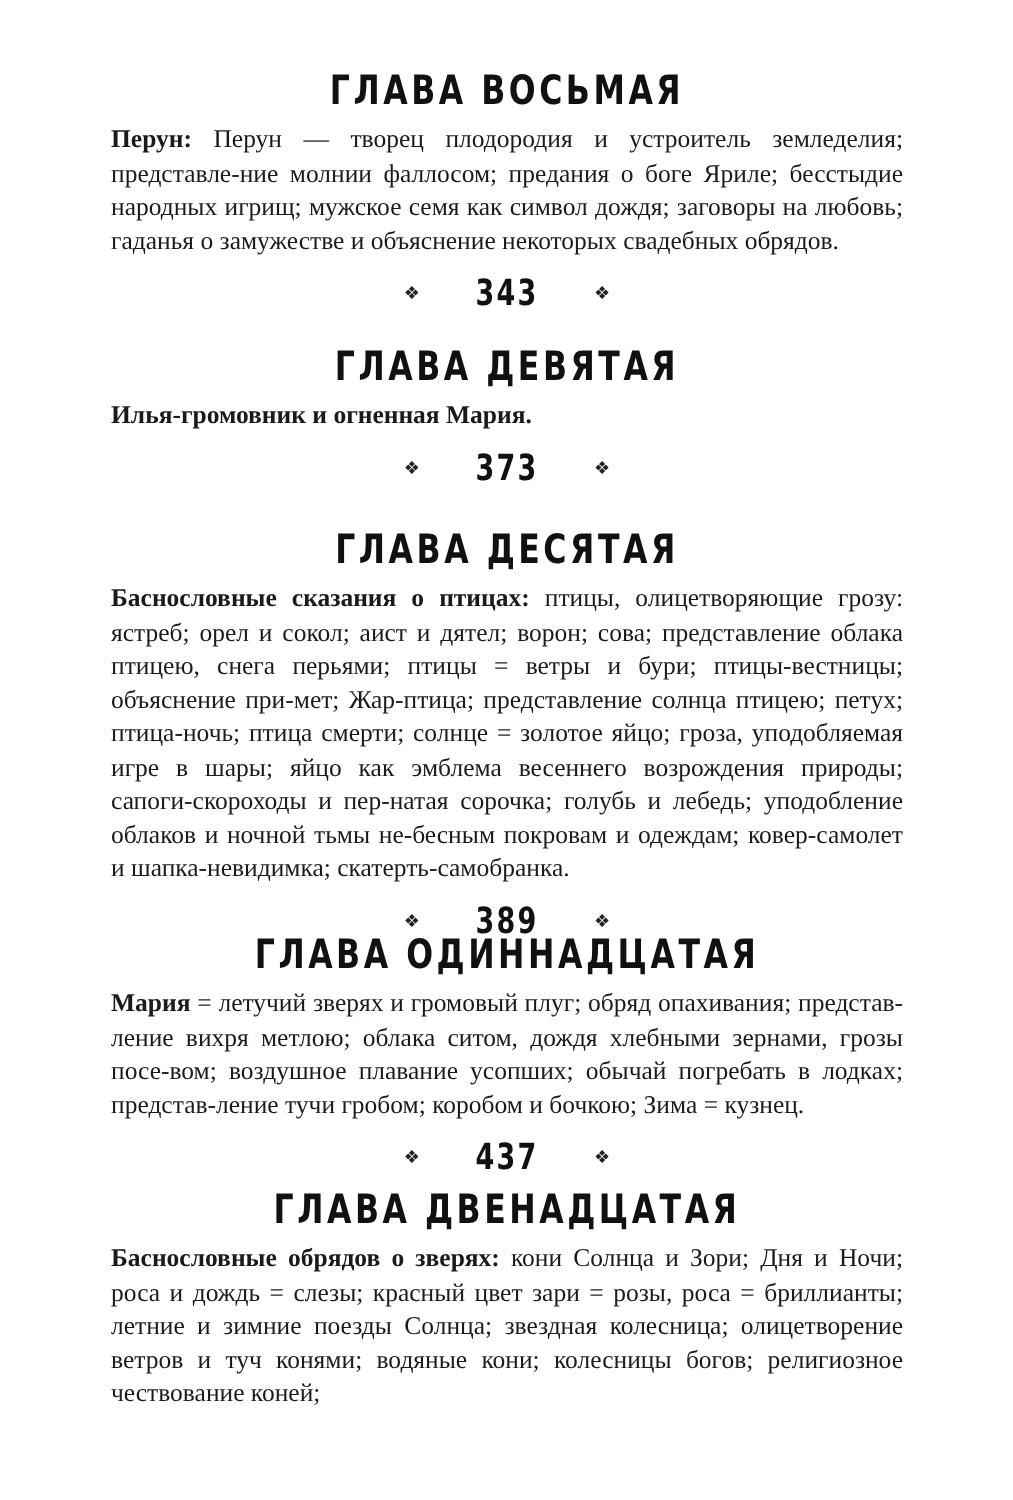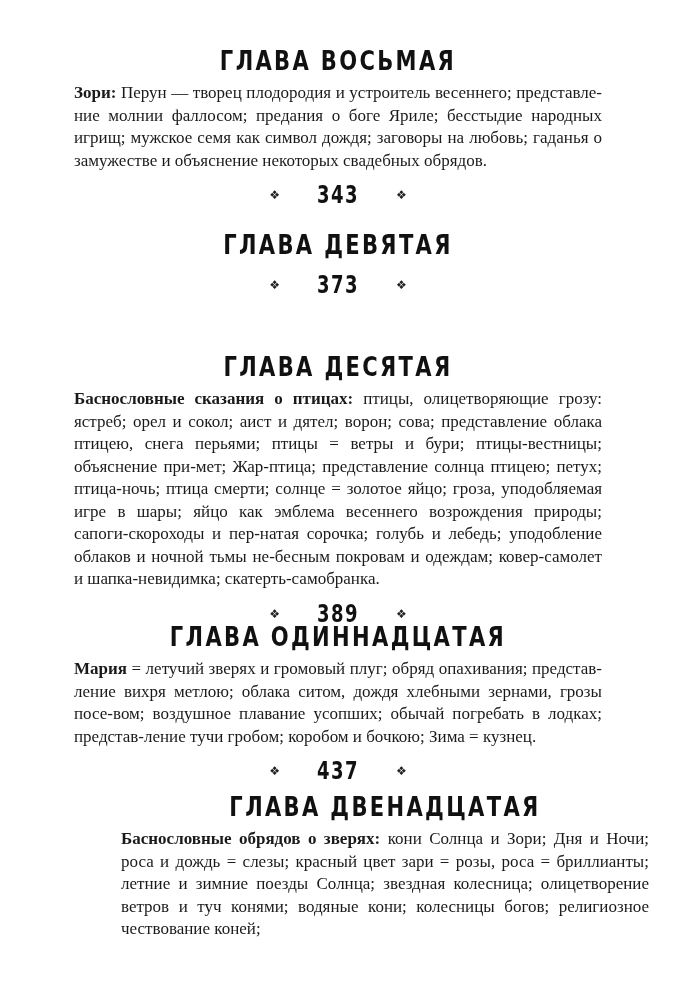--- a/index.html
+++ b/index.html
@@ -74,30 +74,31 @@
       color: #111;
     }
   </style>
 </head>
 <body>
 
 <div class="page">
 
   <div class="section" style="top:44px;">
     <h2 class="chapter-title">ГЛАВА ВОСЬМАЯ</h2>
-    <p class="summary"><span class="lead">Зори:</span><span> Перун — творец плодородия и устроитель весеннего; представле-ние молнии фаллосом; предания о боге Яриле; бесстыдие народных игрищ; мужское семя как символ дождя; заговоры на любовь; гаданья о замужестве и объяснение некоторых свадебных обрядов.</span></p>
+    <p class="summary"><span class="lead">Перун:</span><span> Перун — творец плодородия и устроитель земледелия; представле-ние молнии фаллосом; предания о боге Яриле; бесстыдие народных игрищ; мужское семя как символ дождя; заговоры на любовь; гаданья о замужестве и объяснение некоторых свадебных обрядов.</span></p>
     <div class="page-marker">
       <span class="ornament">❖</span>
       <span class="page-num">343</span>
       <span class="ornament">❖</span>
     </div>
   </div>
 
   <div class="section" style="top:228px;">
     <h2 class="chapter-title">ГЛАВА ДЕВЯТАЯ</h2>
+    <p class="summary"><span class="lead">Илья-громовник и огненная Мария.</span><span></span></p>
     <div class="page-marker">
       <span class="ornament">❖</span>
       <span class="page-num">373</span>
       <span class="ornament">❖</span>
     </div>
   </div>
 
   <div class="section" style="top:350px;">
     <h2 class="chapter-title">ГЛАВА ДЕСЯТАЯ</h2>
     <p class="summary"><span class="lead">Баснословные сказания о птицах:</span><span> птицы, олицетворяющие грозу: ястреб; орел и сокол; аист и дятел; ворон; сова; представление облака птицею, снега перьями; птицы = ветры и бури; птицы-вестницы; объяснение при-мет; Жар-птица; представление солнца птицею; петух; птица-ночь; птица смерти; солнце = золотое яйцо; гроза, уподобляемая игре в шары; яйцо как эмблема весеннего возрождения природы; сапоги-скороходы и пер-натая сорочка; голубь и лебедь; уподобление облаков и ночной тьмы не-бесным покровам и одеждам; ковер-самолет и шапка-невидимка; скатерть-самобранка.</span></p>
@@ -111,18 +112,18 @@
   <div class="section" style="top:620px;">
     <h2 class="chapter-title">ГЛАВА ОДИННАДЦАТАЯ</h2>
     <p class="summary"><span class="lead">Мария</span><span> = летучий зверях и громовый плуг; обряд опахивания; представ-ление вихря метлою; облака ситом, дождя хлебными зернами, грозы посе-вом; воздушное плавание усопших; обычай погребать в лодках; представ-ление тучи гробом; коробом и бочкою; Зима = кузнец.</span></p>
     <div class="page-marker">
       <span class="ornament">❖</span>
       <span class="page-num">437</span>
       <span class="ornament">❖</span>
     </div>
   </div>
 
-  <div class="section" style="top:790px;margin-left:47px;">
+  <div class="section" style="top:790px;">
     <h2 class="chapter-title">ГЛАВА ДВЕНАДЦАТАЯ</h2>
     <p class="summary"><span class="lead">Баснословные обрядов о зверях:</span><span> кони Солнца и Зори; Дня и Ночи; роса и дождь = слезы; красный цвет зари = розы, роса = бриллианты; летние и зимние поезды Солнца; звездная колесница; олицетворение ветров и туч конями; водяные кони; колесницы богов; религиозное чествование коней;</span></p>
   </div>
 
 </div>
 
 </body></html>

